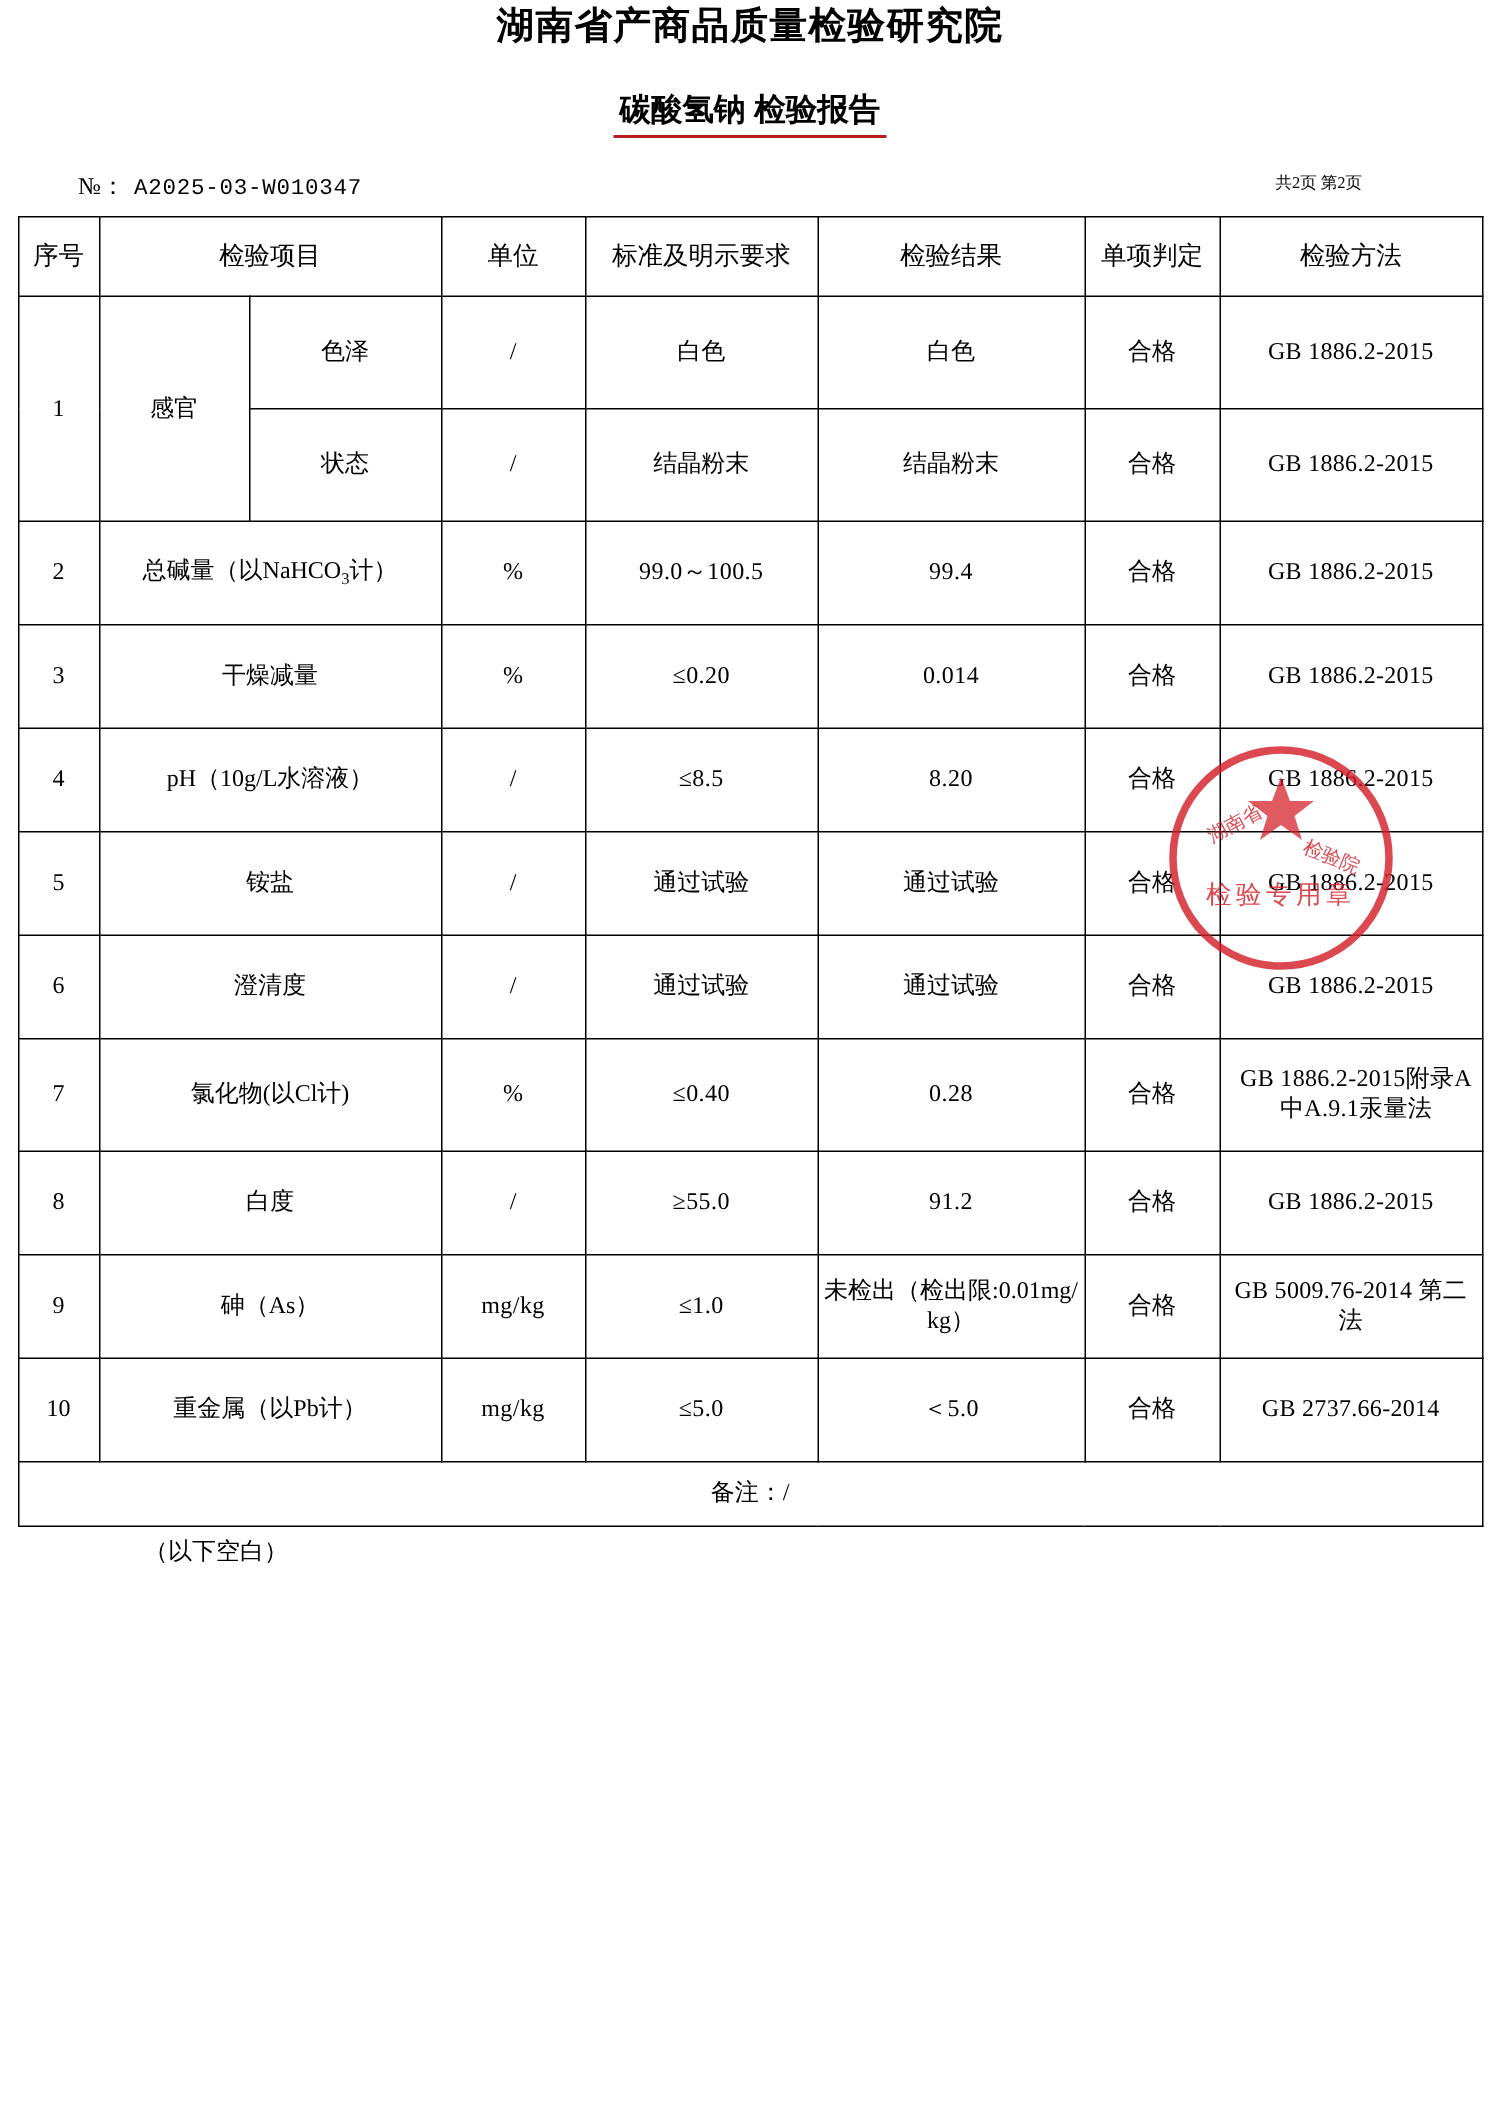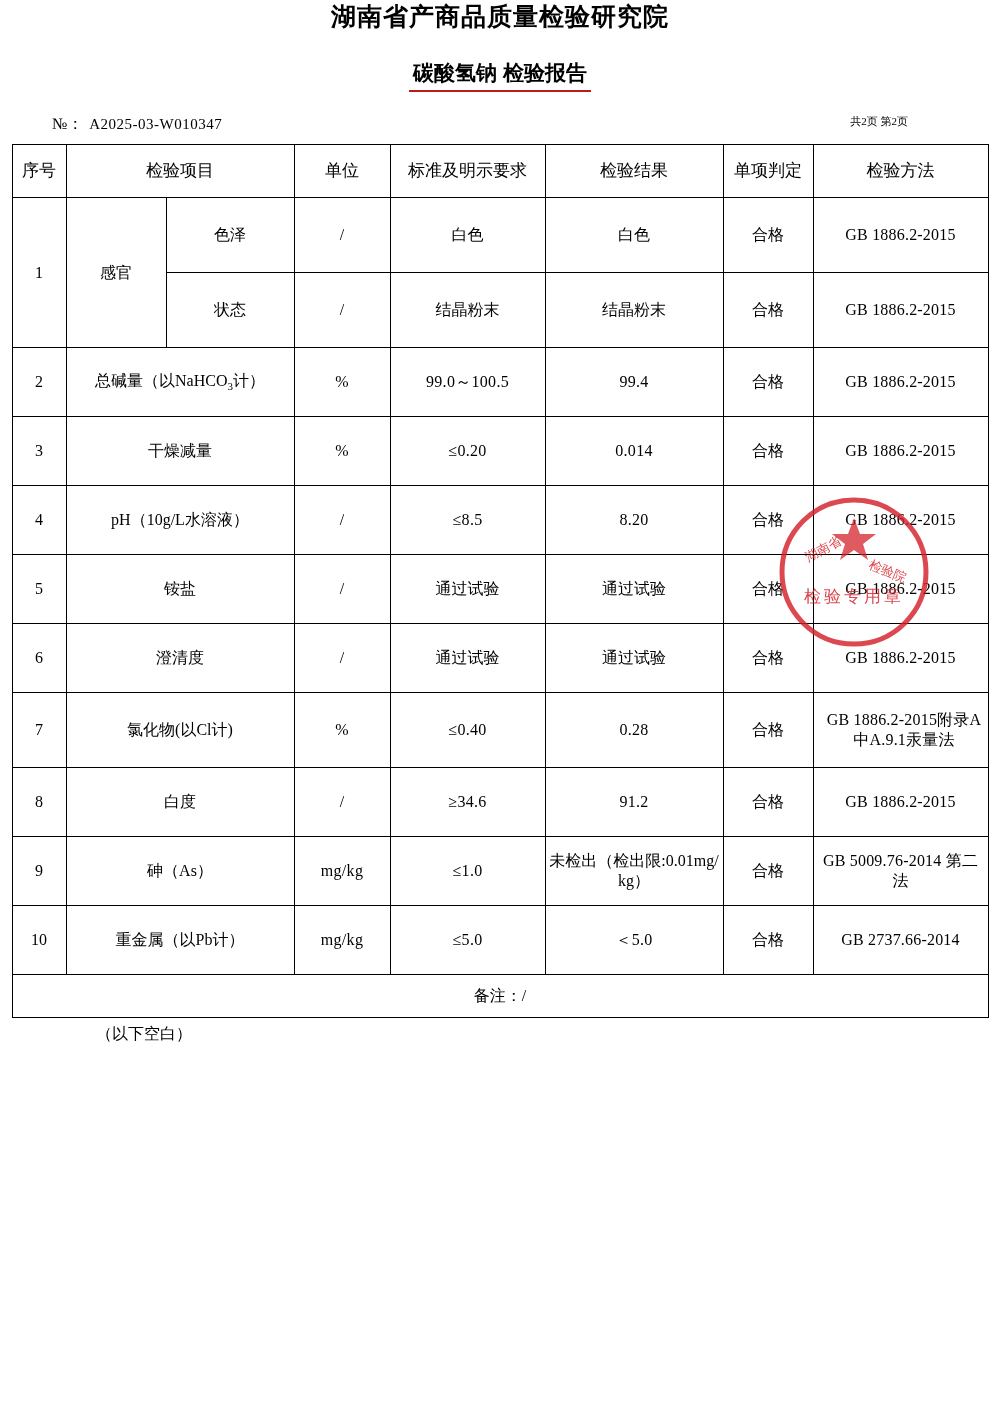--- a/index.html
+++ b/index.html
@@ -52,21 +52,21 @@
   .meta-no {
     position: absolute;
     left: 52px;
     top: 0;
     white-space: nowrap;
   }
   .meta-no .no-label {
     font-family: "Liberation Serif", serif;
   }
   .meta-no .no-value {
-    font-family: Liberation Serif, serif;
+    font-family: Liberation Mono, monospace;
     font-size: 15px;
     letter-spacing: 0.5px;
     margin-left: 6px;
     margin-top: 47px;
   }
   .meta-pages {
     position: absolute;
     right: 92px;
     top: 0;
     font-size: 11px;
@@ -263,21 +263,21 @@
         <td class="mono">≤0.40</td>
         <td class="mono">0.28</td>
         <td>合格</td>
         <td class="method-cell multi">GB 1886.2-2015附录A中A.9.1汞量法</td>
       </tr>
 
       <tr>
         <td class="tall2">8</td>
         <td colspan="2">白度</td>
         <td>/</td>
-        <td class="mono">≥34.6</td>
+        <td class="mono">≥55.0</td>
         <td class="mono">91.2</td>
         <td>合格</td>
         <td class="method-cell">GB 1886.2-2015</td>
       </tr>
 
       <tr>
         <td class="tall2">9</td>
         <td colspan="2">砷（As）</td>
         <td class="mono">mg/kg</td>
         <td class="mono">≤1.0</td>

